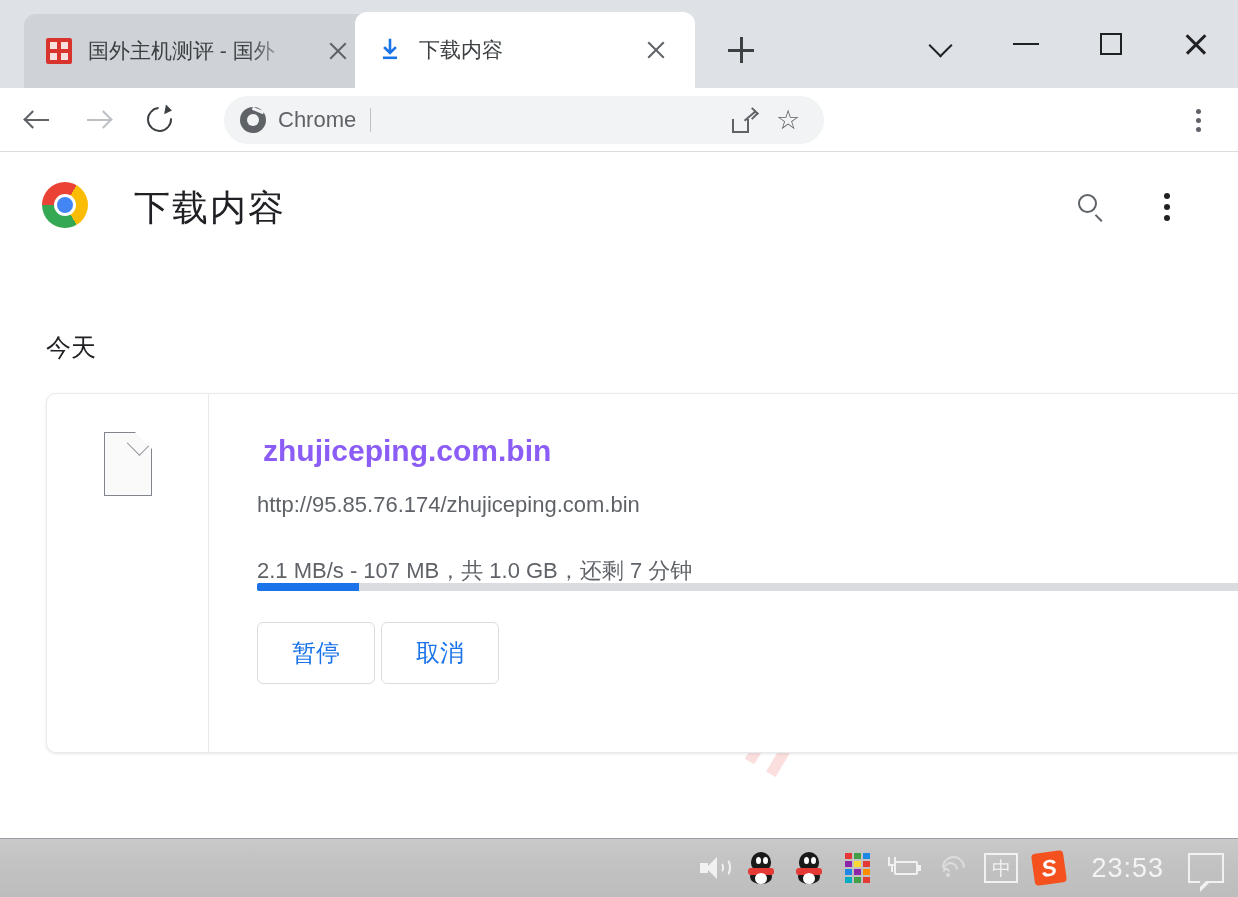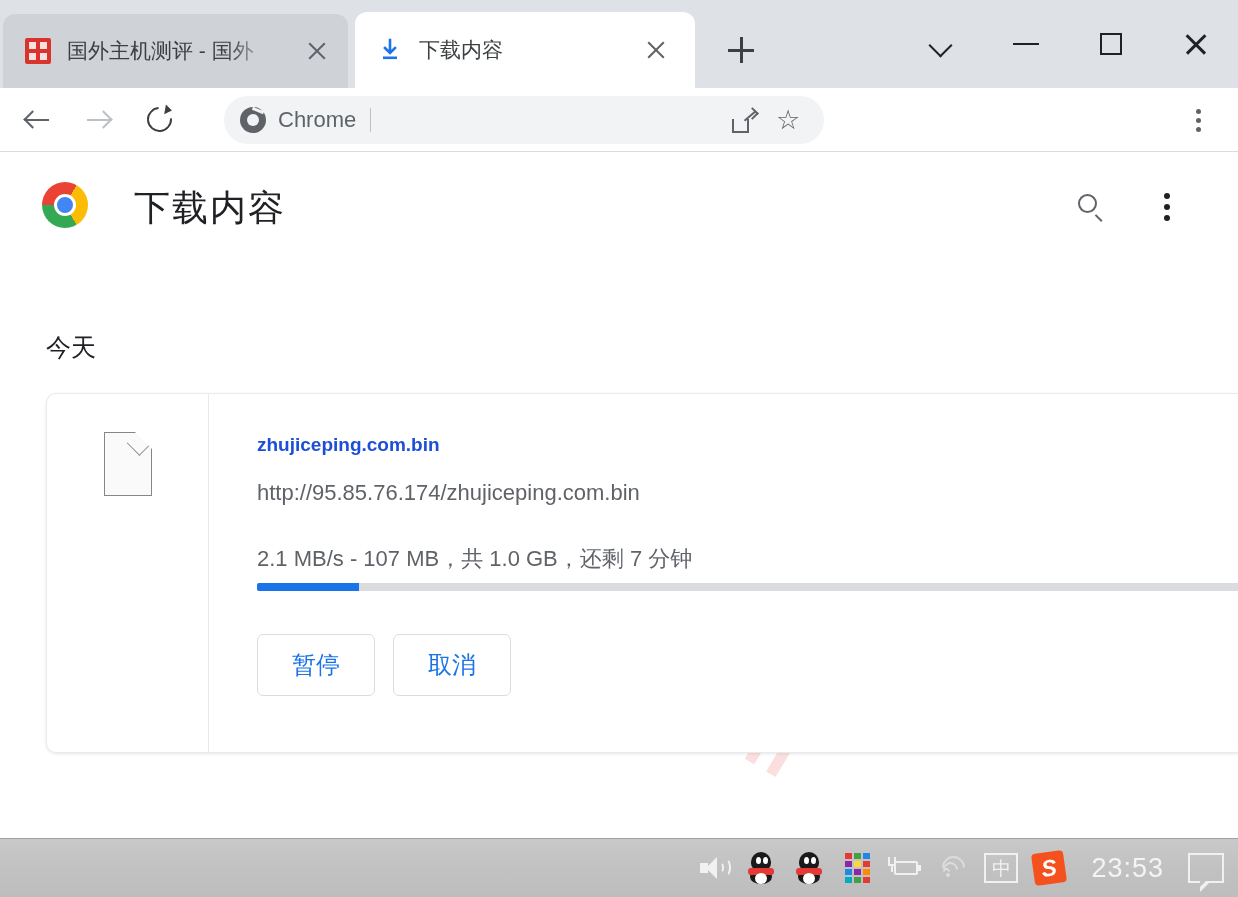--- a/index.html
+++ b/index.html
@@ -17,21 +17,21 @@
     position: absolute; left:0; top:0; width:1238px; height:88px;
     background:#dee1e6;
   }
   .tab {
     position:absolute; top:12px; height:76px;
     display:flex; align-items:center;
     border-radius: 12px 12px 0 0;
     padding: 0 0 0 22px;
   }
   .tab.inactive {
-    left:3px; width:345px; background:#cfd3d8; top:14px; height:74px;
+    left:24px; width:345px; background:#cfd3d8; top:14px; height:74px;
   }
   .tab.active {
     left:355px; width:340px; background:#ffffff;
   }
   .tab-favicon { width:26px; height:26px; flex:0 0 26px; position:relative; }
   .favicon-red {
     width:26px; height:26px; background:#d9332d; border-radius:2px;
     position:relative; overflow:hidden;
   }
   .favicon-red::before {
@@ -232,31 +232,32 @@
     width:0;height:0; border-left:17px solid transparent; border-top:17px solid #ffffff;
   }
   .fileicon .fold{
     position:absolute; right:-1px; top:-1px; width:18px;height:18px;
     border-left:1.5px solid #80868b; border-bottom:1.5px solid #80868b;
     transform: rotate(-45deg) translate(-4px,-1px); transform-origin: center;
     background:transparent;
   }
   .dl-body{ flex:1; position:relative; padding:40px 0 0 48px;}
   .dl-filename{
-    font-size:19px; font-weight:bold; color:#1d4ed8; cursor:pointer;
+    font-size:30px; font-weight:bold; color:#8b5cf6; cursor:pointer;
     display:inline-block;
+    margin-left:6px;
   }
   .dl-url{ margin-top:24px; font-size:22px; color:#5f6368;}
   .dl-status{ margin-top:38px; font-size:22px; color:#5f6368;}
   .progress{
     position:absolute; left:48px; top:189px; width:1000px; height:8px;
     background:#dadce0; border-radius:2px; overflow:hidden;
   }
   .progress .bar{ height:100%; background:#1a73e8; }
-  .dl-actions{ position:absolute; left:48px; top:240px; display:flex; gap:18px;}
+  .dl-actions{ position:absolute; left:48px; top:228px; display:flex; gap:6px;}
   .dl-btn{
     min-width:118px; height:62px; border:1px solid #dadce0; border-radius:6px;
     background:#fff; color:#1a73e8; font-size:24px;
     display:flex; align-items:center; justify-content:center; cursor:pointer;
     font-family:"Liberation Sans","DejaVu Sans",sans-serif;
   }
 
   
   .taskbar{
     position:absolute; left:0; bottom:0; width:1238px; height:59px;

